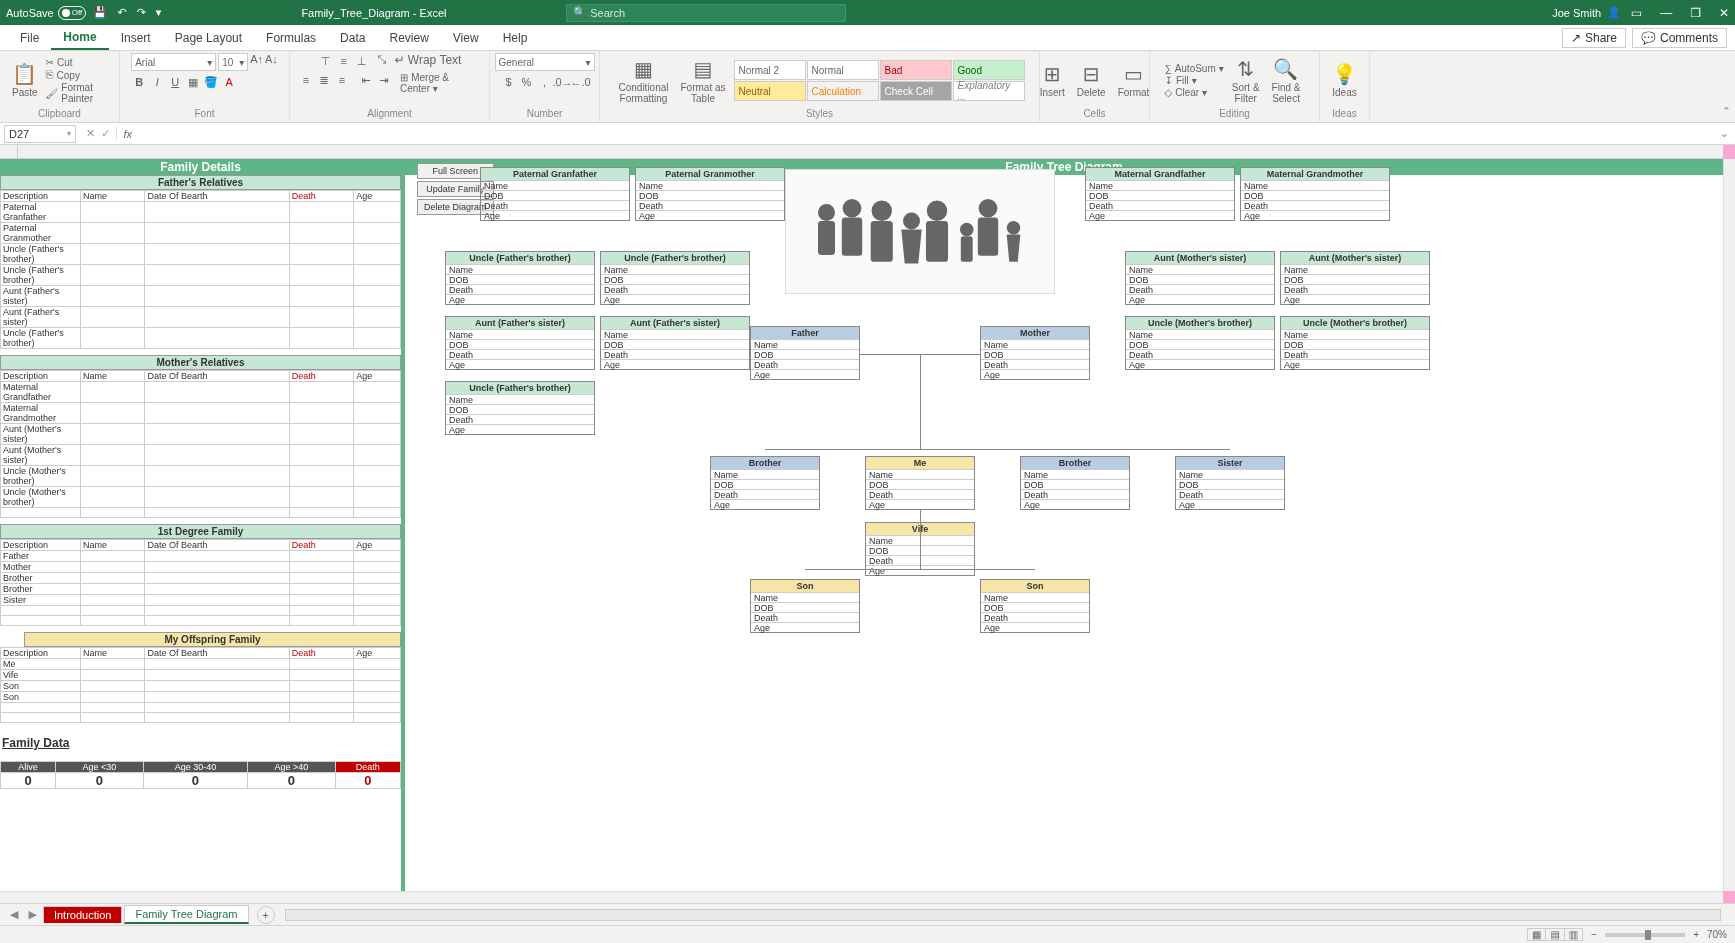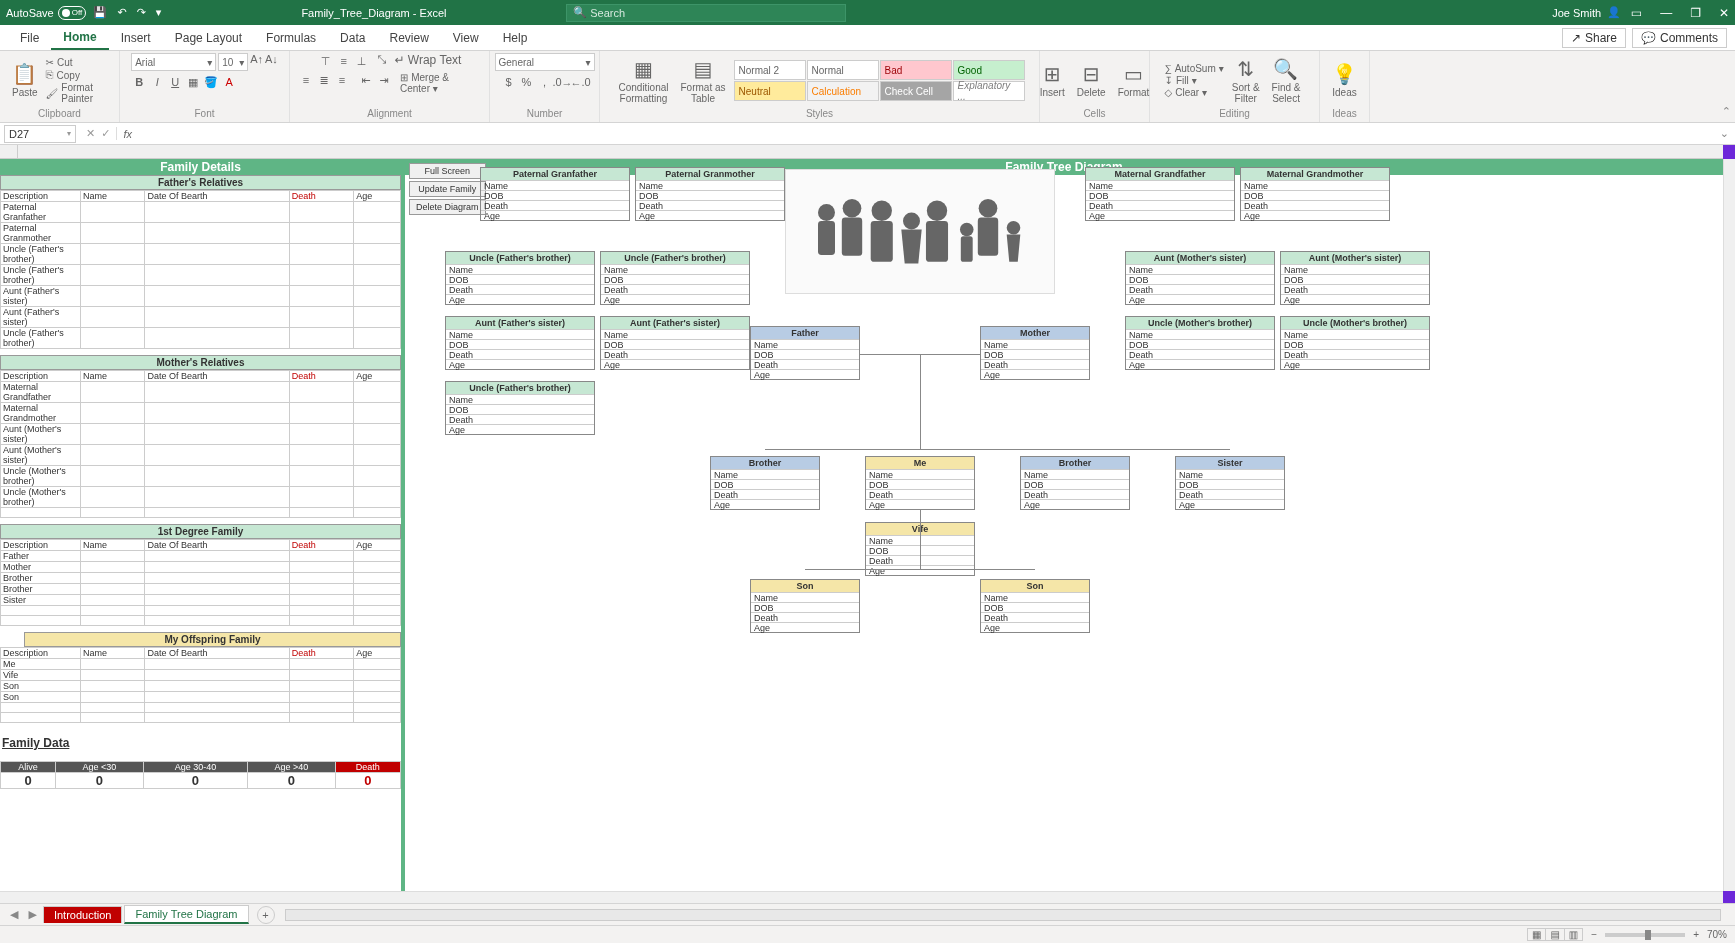--- a/index.html
+++ b/index.html
@@ -48,21 +48,21 @@
 .stylecell.expl { font-style:italic; color:#7f7f7f;}
 
 
 .formulabar { height: 22px; border-bottom: 1px solid #d4d4d4; display: flex; align-items: center; background:#fff;}
 .namebox { width: 72px; border: 1px solid #ccc; height: 18px; margin: 0 4px; padding: 0 4px; font-size: 11px; display:flex; align-items:center; justify-content:space-between;}
 .fxbtns { display:flex; gap:6px; color:#999; padding:0 6px; border-right:1px solid #ddd;}
 .fxlabel { padding: 0 6px; font-style: italic; color:#666;}
 .fxinput { flex:1; border:none; height:18px; font-size:11px; padding:0 4px;}
 
 
-.sheet { position: relative; height: calc(943px - 25px - 26px - 72px - 22px - 22px - 18px); background: #6d28d9; overflow: hidden; padding-left: 44px; }
+.sheet { position: relative; height: calc(943px - 25px - 26px - 72px - 22px - 22px - 18px); background: #f9a8d4; overflow: hidden; padding-left: 44px; }
 .colrow-corner { position:absolute; left:0; top:0; width:18px; height:14px; background:#f0f0f0; border-right:1px solid #ccc; border-bottom:1px solid #ccc;}
 .colheaders { position:absolute; left:18px; top:0; right:12px; height:14px; background:#f0f0f0; border-bottom:1px solid #ccc;}
 .content { position:absolute; left:0; top:14px; right:12px; bottom:12px; display:flex; }
 .vscroll { position:absolute; right:0; top:14px; bottom:12px; width:12px; background:#f0f0f0; border-left:1px solid #ddd;}
 .hscroll { position:absolute; left:0; right:12px; bottom:0; height:12px; background:#f0f0f0; border-top:1px solid #ddd;}
 
 
 .leftpanel { width: 405px; border-right: 4px solid #5fb585; background:#fff; overflow:hidden; font-size:9px; }
 .panel-title { background: #5fb585; color:#fff; text-align:center; font-size:12px; font-weight:bold; padding:1px 0;}
 .section-hdr { font-size:10px; font-weight:bold; text-align:center; padding:1px 0;}
@@ -75,21 +75,21 @@
 .dtable th.death { color:#c00000;}
 .family-data-hdr { font-size:12px; font-weight:bold; text-decoration:underline; padding:3px 2px; color:#333;}
 .stat-hdr-row td { background:#555; color:#fff; text-align:center; font-size:9px; height:11px;}
 .stat-hdr-row td.death { background:#c00000;}
 .stat-val-row td { text-align:center; font-size:13px; font-weight:bold; height:16px;}
 .stat-val-row td.death { color:#c00000;}
 
 
 .rightpanel { flex:1; position:relative; background:#fff; }
 .diagram-title { background:#5fb585; color:#fff; text-align:center; font-size:12px; font-weight:bold; padding:1px 0;}
-.diag-btns { position:absolute; left:4px; top:4px; display:flex; flex-direction:column; gap:2px;}
+.diag-btns { position:absolute; left:12px; top:4px; display:flex; flex-direction:column; gap:2px;}
 .diag-btn { background:#f0f0f0; border:1px solid #999; font-size:9px; padding:2px 6px; cursor:pointer; text-align:center;}
 
 .node { position:absolute; width:150px; border:1px solid #888; font-size:9px;}
 .node.small { width:110px; }
 .node-hdr { text-align:center; font-weight:bold; padding:1px 0; font-size:9px;}
 .node-hdr.green { background:#c6e7d3;}
 .node-hdr.blue { background:#b8cce4;}
 .node-hdr.yellow { background:#f5e6a8;}
 .node-body div { border-top:1px solid #ccc; padding:0 3px; height:10px; line-height:10px;}
 

